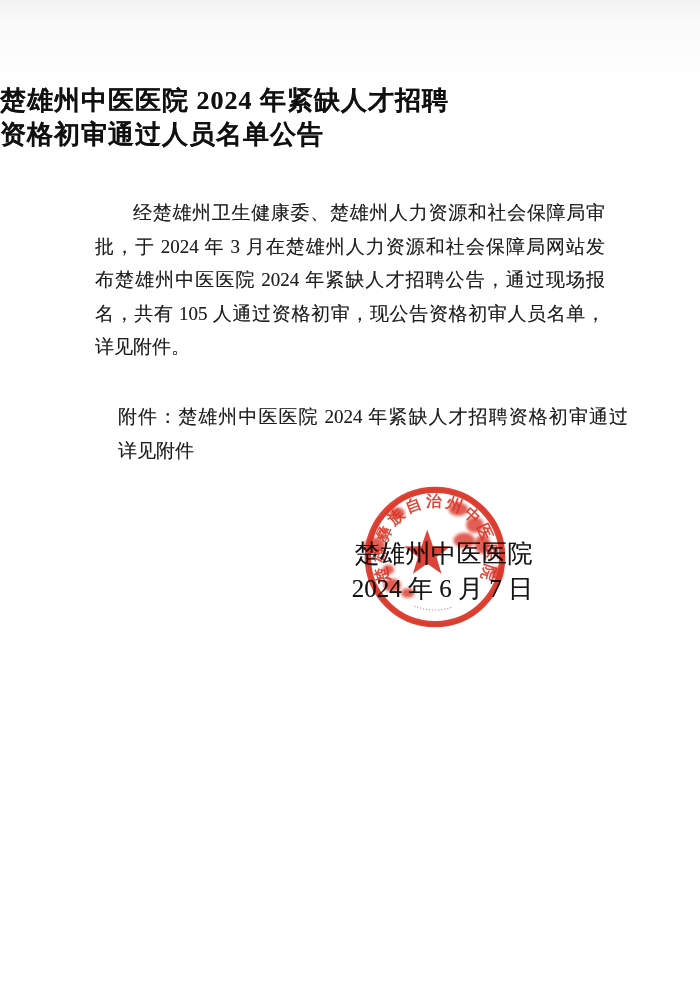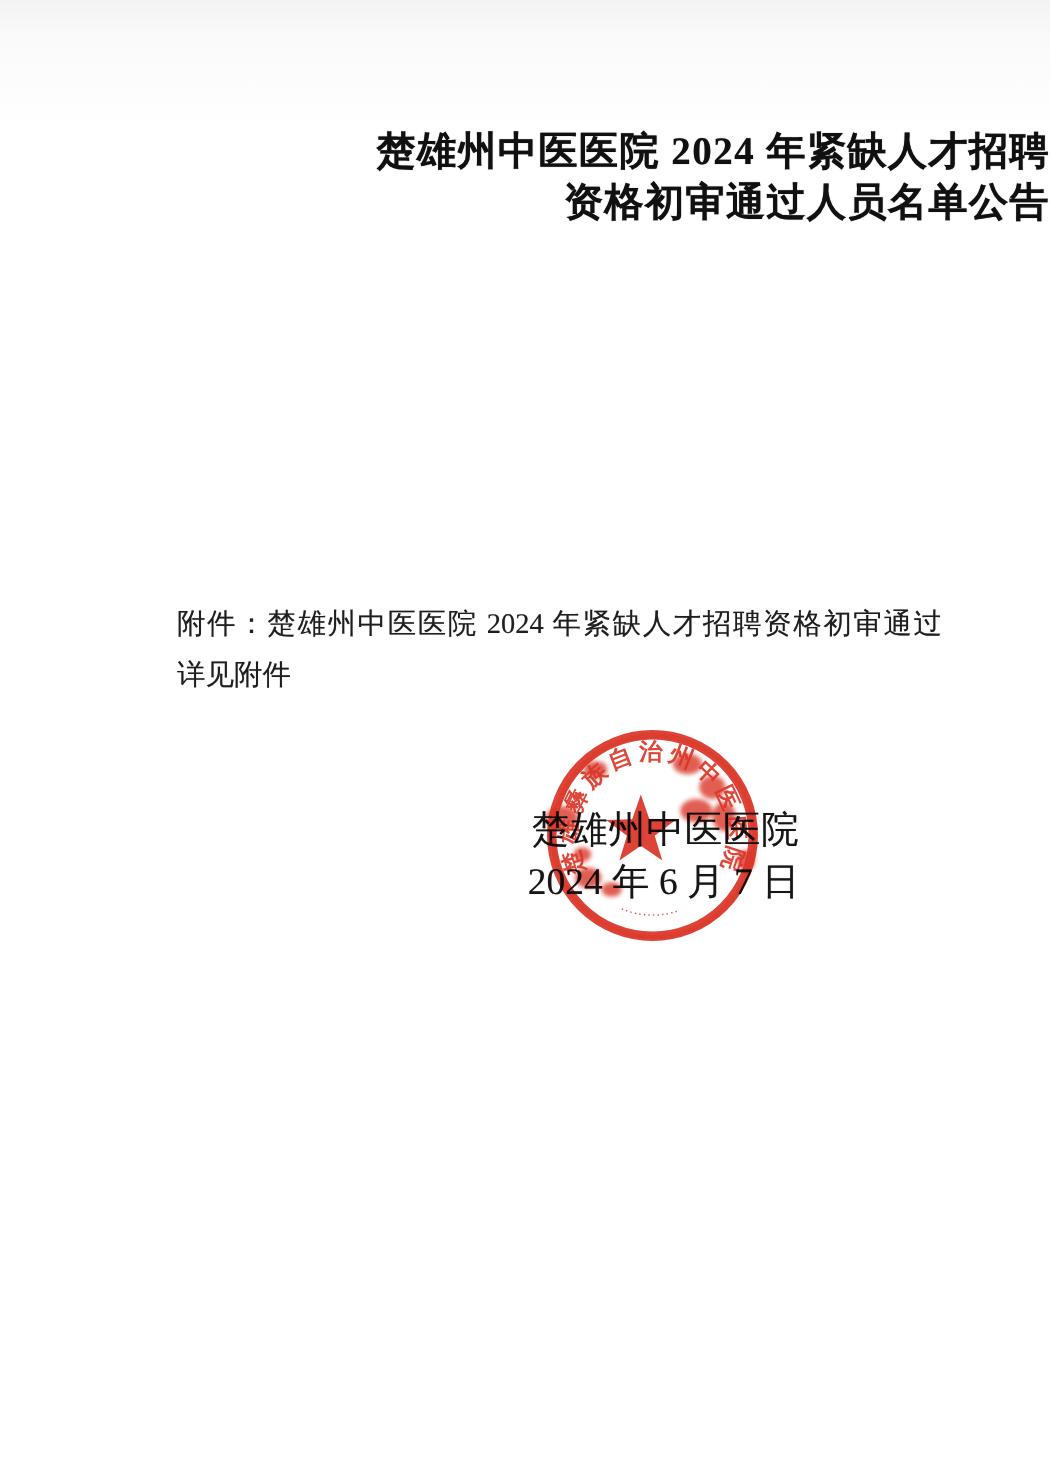--- a/index.html
+++ b/index.html
@@ -8,21 +8,21 @@
     background:#ffffff;
     font-family:"Liberation Serif","DejaVu Serif",serif;
   }
   .page {
     position:relative; width:700px; height:987px; overflow:hidden;
     background:linear-gradient(180deg,#f3f3f3 0%,#fafafa 2.5%,#ffffff 9%,#ffffff 100%);
     color:#1d1d1d;
   }
   .doc-title {
     position:absolute; top:84px; left:0; width:700px;
-    text-align:right; font-size:26px; font-weight:bold;
+    text-align:left; font-size:26px; font-weight:bold;
     line-height:34px; letter-spacing:1px; color:#101010;
     text-shadow:0 0 .6px rgba(0,0,0,.65);
   }
   .doc-body, .doc-attach {
     position:absolute; left:95px; width:510px;
     font-size:19px; color:#1e1e1e;
     text-shadow:0 0 .5px rgba(20,20,20,.45);
   }
   .doc-body  { top:196px; }
   .doc-attach{ top:400px;margin-left:23px; }
@@ -49,20 +49,27 @@
 </head>
 <body>
 
 <div class="page">
 
   <div class="doc-title">
     <div>楚雄州中医医院 2024 年紧缺人才招聘</div>
     <div>资格初审通过人员名单公告</div>
   </div>
 
+  <div class="doc-body">
+    <div class="ln jline indent">经楚雄州卫生健康委、楚雄州人力资源和社会保障局审</div>
+    <div class="ln jline">批，于 2024 年 3 月在楚雄州人力资源和社会保障局网站发</div>
+    <div class="ln jline">布楚雄州中医医院 2024 年紧缺人才招聘公告，通过现场报</div>
+    <div class="ln jline">名，共有 105 人通过资格初审，现公告资格初审人员名单，</div>
+    <div class="ln">详见附件。</div>
+  </div>
 
   <div class="doc-attach">
     <div class="ln jline">附件：楚雄州中医医院 2024 年紧缺人才招聘资格初审通过</div>
     <div class="ln">详见附件</div>
   </div>
 
   <div class="sig">
     <div class="sig-org">楚雄州中医医院</div>
     <div class="sig-date">2024 年 6 月 7 日</div>
   </div>

